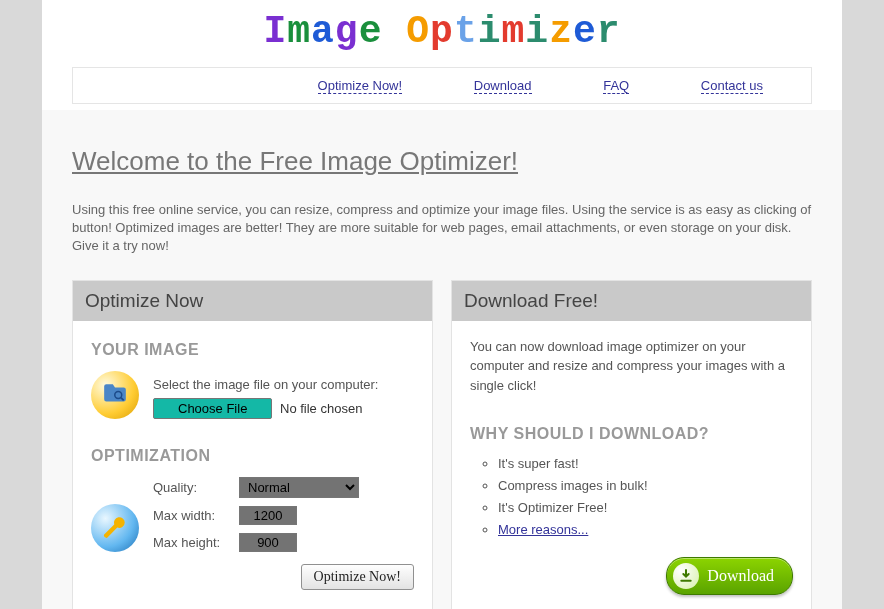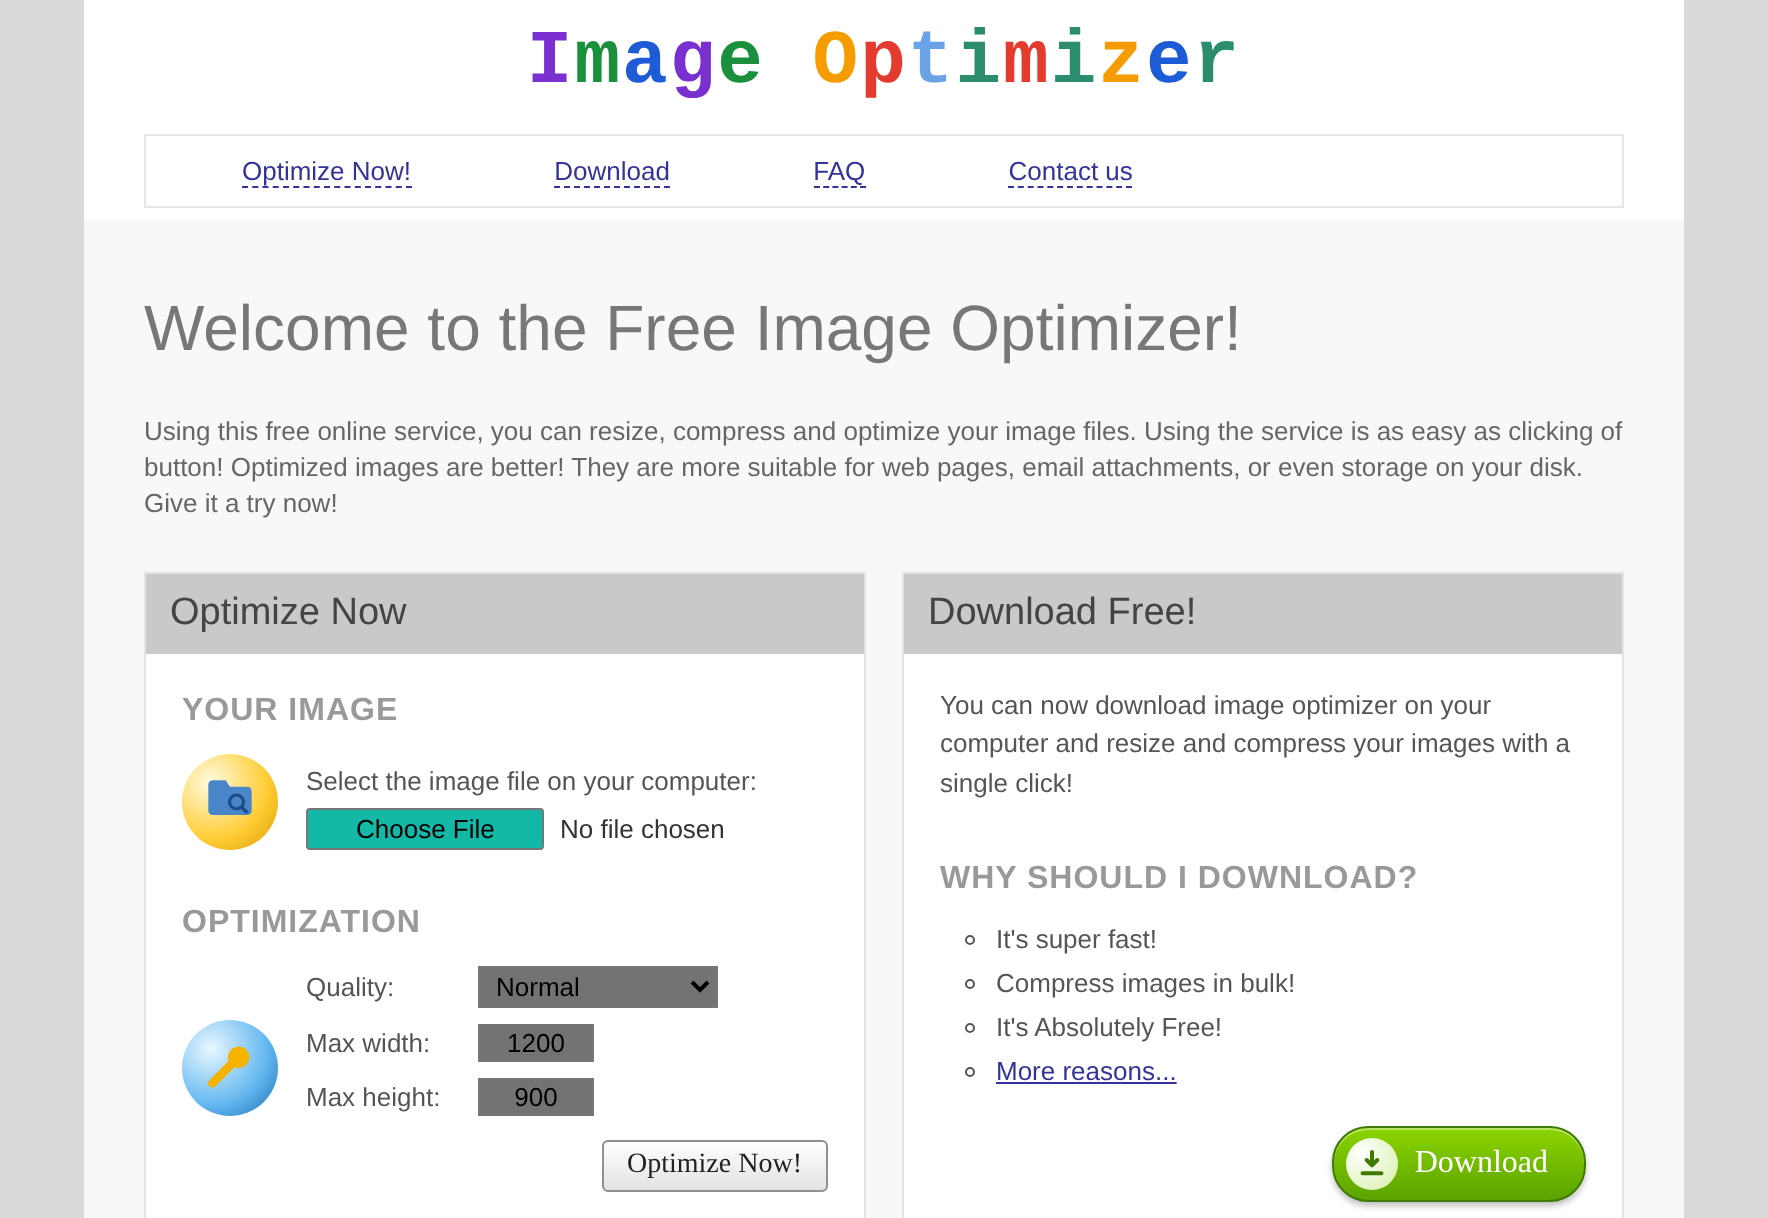--- a/index.html
+++ b/index.html
@@ -26,37 +26,39 @@
     font-family: Liberation Mono, monospace;
     font-weight: 700;
     letter-spacing: 1px;
   }
   .logo span { display:inline-block; }
   .nav {
     margin: 0 30px 6px 30px;
     border: 1px solid #e5e5e5;
     padding: 10px 14px;
     background: #fff;
+    text-align: right;
   }
   .nav a {
     color: #333399;
     text-decoration: none;
     border-bottom: 1px dashed #333399;
     margin: 0 34px;
     font-size: 13px;
   }
   .content {
     padding: 0 30px 20px 30px;
     background: #f8f8f8;
   }
   h1.page-title {
-    font-size: 32px;
+    font-size: 26px;
     color: #777;
     font-weight: 400;
     padding: 36px 0 24px 0;
+    text-decoration: underline;
   }
   p.intro {
     line-height: 1.4;
     color: #666;
     padding-bottom: 24px;
   }
   .boxes {
     display: flex;
     gap: 18px;
   }
@@ -244,21 +246,21 @@
       </div>
 
       <div class="box">
         <div class="box-head">Download Free!</div>
         <div class="box-body">
           <p class="dl-text">You can now download image optimizer on your computer and resize and compress your images with a single click!</p>
           <div class="sect-title" style="margin-top:30px">WHY SHOULD I DOWNLOAD?</div>
           <ul class="reasons">
             <li>It's super fast!</li>
             <li>Compress images in bulk!</li>
-            <li>It's Absolutely Free!</li>
+            <li>It's Optimizer Free!</li>
             <li><a href="#">More reasons...</a></li>
           </ul>
           <div class="dl-btn-row">
             <button class="dl-btn">
               <span class="circle">
                 <svg viewBox="0 0 24 24">
                     <path fill="#3e7a00" d="M12 3v10m0 0l-4-4m4 4l4-4" stroke="#3e7a00" stroke-width="3" stroke-linecap="round" stroke-linejoin="round"></path>
                     <path d="M5 19h14" stroke="#3e7a00" stroke-width="3" stroke-linecap="round"></path>
                   </svg>
               </span>

